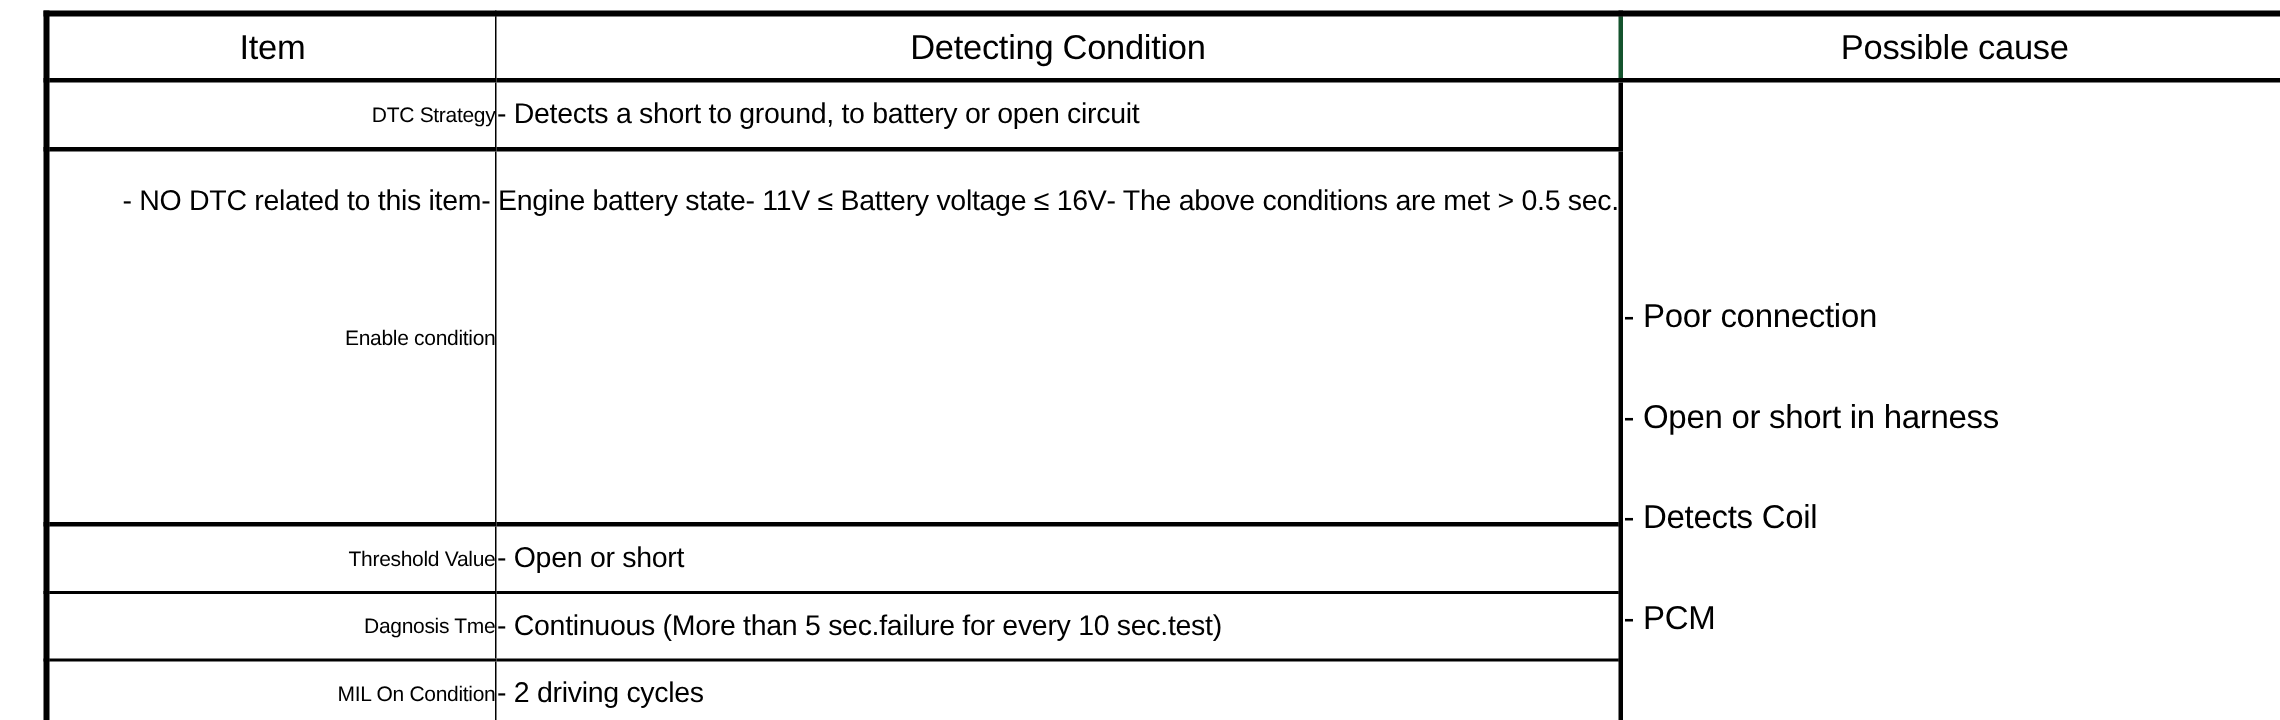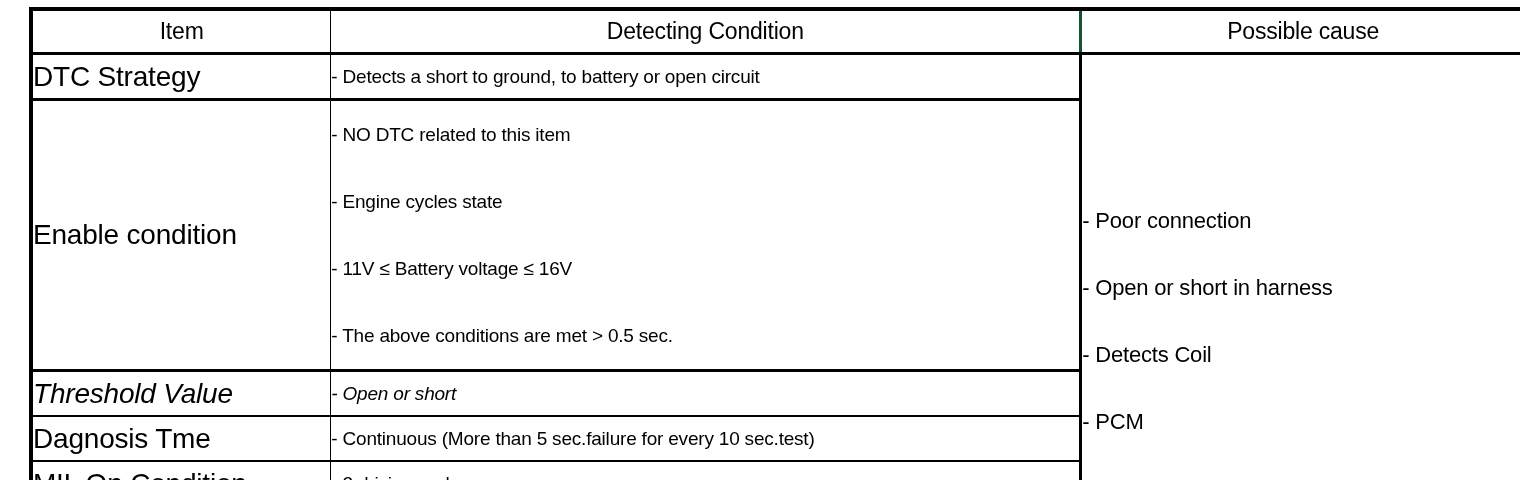--- a/index.html
+++ b/index.html
@@ -45,58 +45,57 @@
     padding: 0;
     vertical-align: middle;
     font-weight: normal;
     background: #ffffff;
   }
 
   
   tr.head-row > * { border-bottom: 3px solid #000000; }
   td.strategy-cell, td.item-strategy { border-bottom: 3px solid #000000; }
   td.enable-cond, td.item-enable     { border-bottom: 3px solid #000000; }
-  td.threshold-cond, td.item-threshold { border-bottom: 2px solid #000000; font-style: italic; }
+  td.threshold-cond, td.item-threshold { border-bottom: 2px solid #000000; }
   td.diag-cond, td.item-diag         { border-bottom: 2px solid #000000; }
   td.cause-cell { border-left: 3px solid #000000; }
   th.cause-head { border-left: 3px solid #14532d; }
 
   
   .head-cell {
     text-align: center;
     font-size: 23px;
     font-weight: bold;
     letter-spacing: -0.2px;
     height: 41px;
     line-height: 41px;
   }
 
   
   .item-cell {
-    text-align: left;
-    font-size: 28px;
+    text-align: right;
+    font-size: 14px;
     letter-spacing: -0.2px;
   }
 
   
   .cond-cell {
     text-align: left;
     font-size: 19px;
     letter-spacing: -0.2px;
     padding-left: 11px;
   }
 
   .cond-line {
     white-space: nowrap;
   }
 
   
   .stack {
     display: flex;
-    flex-direction: column;
     justify-content: flex-end;
     height: 100%;
     box-sizing: border-box;
   }
   .stack .cond-line {
     height: 67px;
     line-height: 67px;
   }
 
   .cause-cell {
@@ -157,21 +156,21 @@
             <span class="cond-line">-  PCM</span>
           </div>
         </td>
       </tr>
 
       <tr>
         <td class="item-cell item-enable enable-row-cell">Enable condition</td>
         <td class="cond-cell enable-cond enable-row-cell">
           <div class="stack">
             <span class="cond-line">- NO DTC related to this item</span>
-            <span class="cond-line">-  Engine cycles state</span>
+            <span class="cond-line">-  Engine battery state</span>
             <span class="cond-line">- 11V ≤ Battery voltage ≤ 16V</span>
             <span class="cond-line">-  The above conditions are met &gt; 0.5 sec.</span>
           </div>
         </td>
       </tr>
 
       <tr>
         <td class="item-cell item-threshold single-row-cell">Threshold Value</td>
         <td class="cond-cell threshold-cond single-row-cell">-  Open or short</td>
       </tr>

